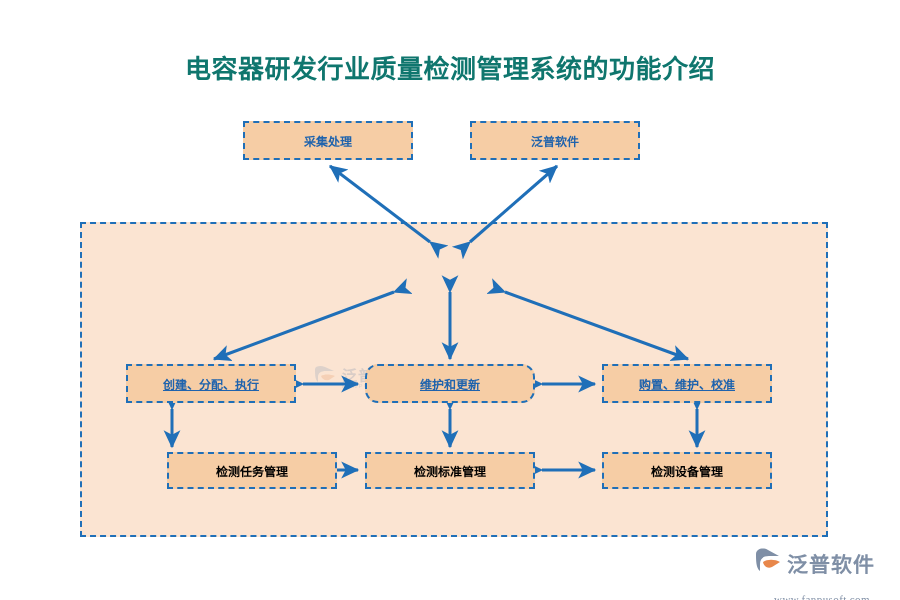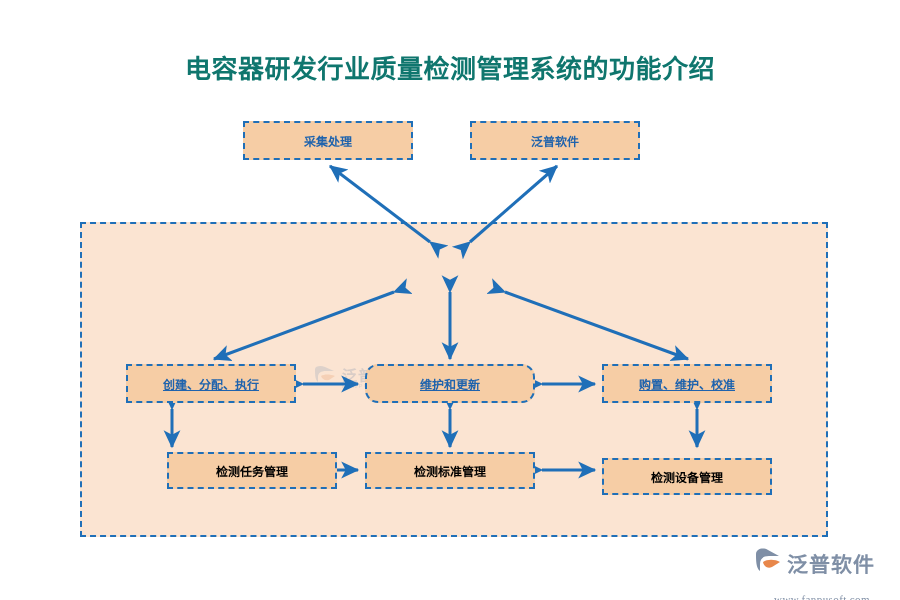--- a/index.html
+++ b/index.html
@@ -98,21 +98,21 @@
 
   
   #node-collection  { left: 243px; top: 121px; width: 170px; height: 39px; }
   #node-analysis    { left: 470px; top: 121px; width: 170px; height: 39px; }
   #node-data        { left: 343px; top: 247px; width: 210px; height: 39px; }
   #node-create      { left: 126px; top: 364px; width: 170px; height: 39px; }
   #node-maintain    { left: 365px; top: 364px; width: 170px; height: 39px; border-radius: 13px; }
   #node-purchase    { left: 602px; top: 364px; width: 170px; height: 39px; }
   #node-task        { left: 126px; top: 452px; width: 170px; height: 37px; margin-left: 41px; }
   #node-standard    { left: 365px; top: 452px; width: 170px; height: 37px; }
-  #node-device      { left: 602px; top: 452px; width: 170px; height: 37px; margin-top: 6px; }
+  #node-device      { left: 602px; top: 452px; width: 170px; height: 37px; }
 
   
   #arrow-layer {
     position: absolute;
     left: 0;
     top: 0;
     width: 900px;
     height: 600px;
     pointer-events: none;
   }

